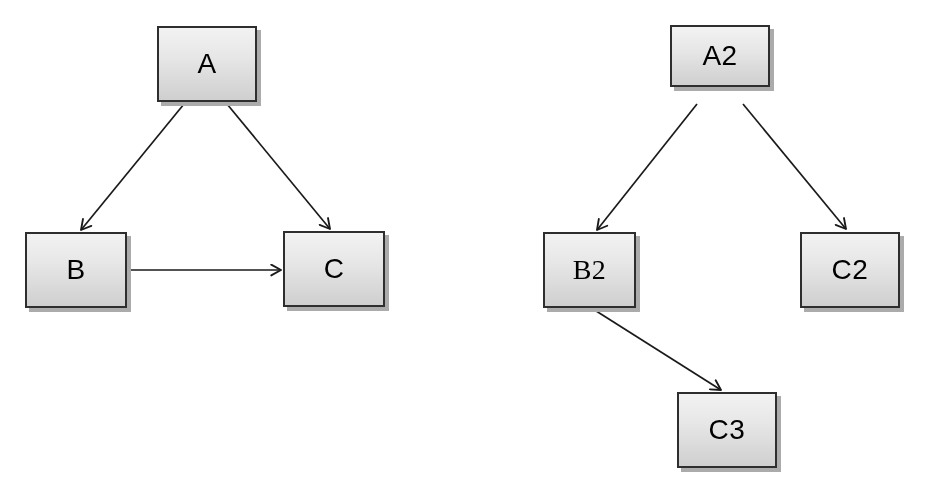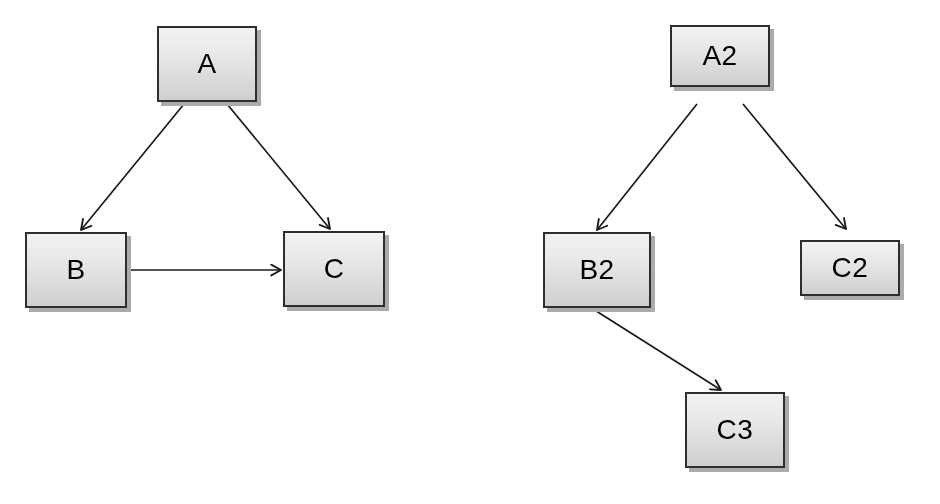--- a/index.html
+++ b/index.html
@@ -69,23 +69,23 @@
   </div>
   <div class="node" style="left: 25px; top: 232px; width: 102px; height: 76px;">
     <span class="node-label">B</span>
   </div>
   <div class="node" style="left: 283px; top: 231px; width: 102px; height: 76px;">
     <span class="node-label">C</span>
   </div>
   <div class="node" style="left: 670px; top: 25px; width: 100px; height: 62px;">
     <span class="node-label">A2</span>
   </div>
-  <div class="node" style="left: 543px; top: 232px; width: 108px; height: 76px;">
+  <div class="node" style="left: 543px; top: 232px; width: 93px; height: 76px; font-family: Liberation Serif, serif;">
     <span class="node-label">B2</span>
   </div>
-  <div class="node" style="left: 800px; top: 240px; width: 100px; height: 56px; text-align: center;">
+  <div class="node" style="left: 800px; top: 232px; width: 100px; height: 76px; text-align: center;">
     <span class="node-label">C2</span>
   </div>
-  <div class="node" style="left: 677px; top: 392px; width: 100px; height: 76px; margin-left: 8px;">
+  <div class="node" style="left: 677px; top: 392px; width: 100px; height: 76px;">
     <span class="node-label">C3</span>
   </div>
 
 </div>
 
 </body></html>

